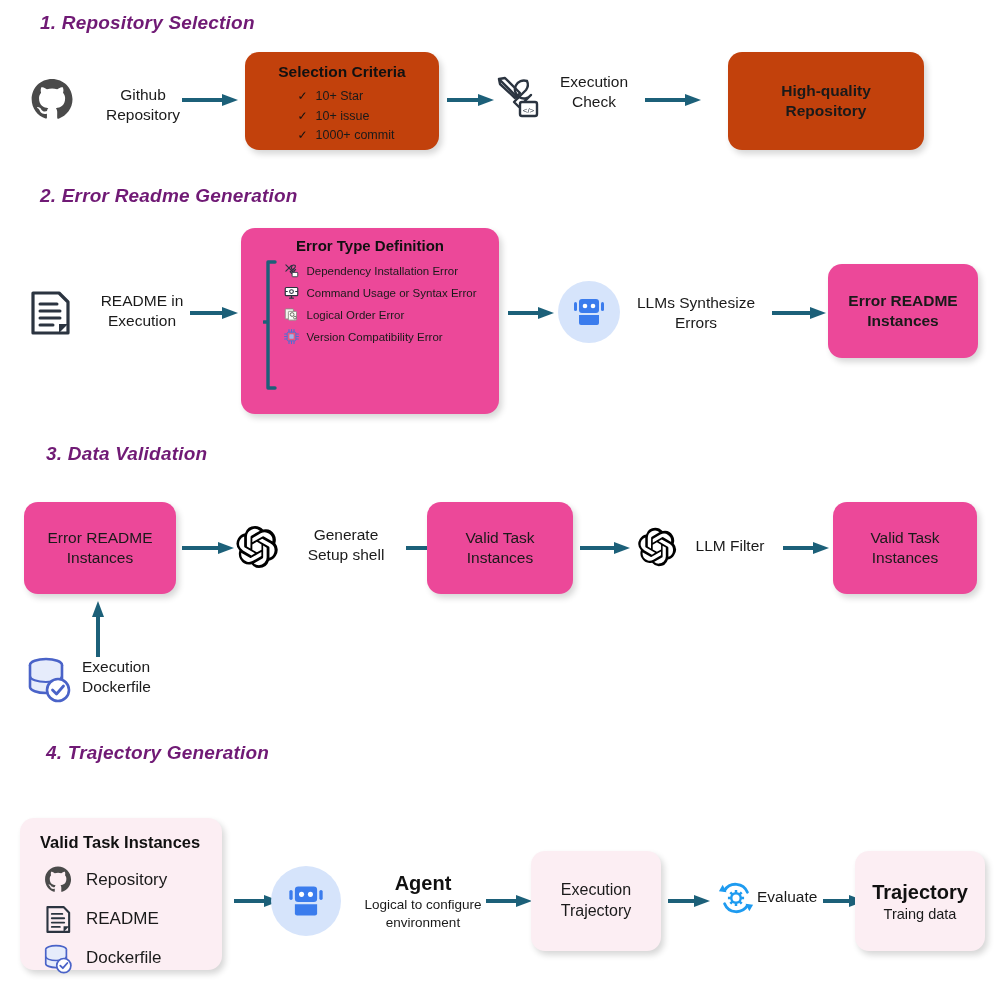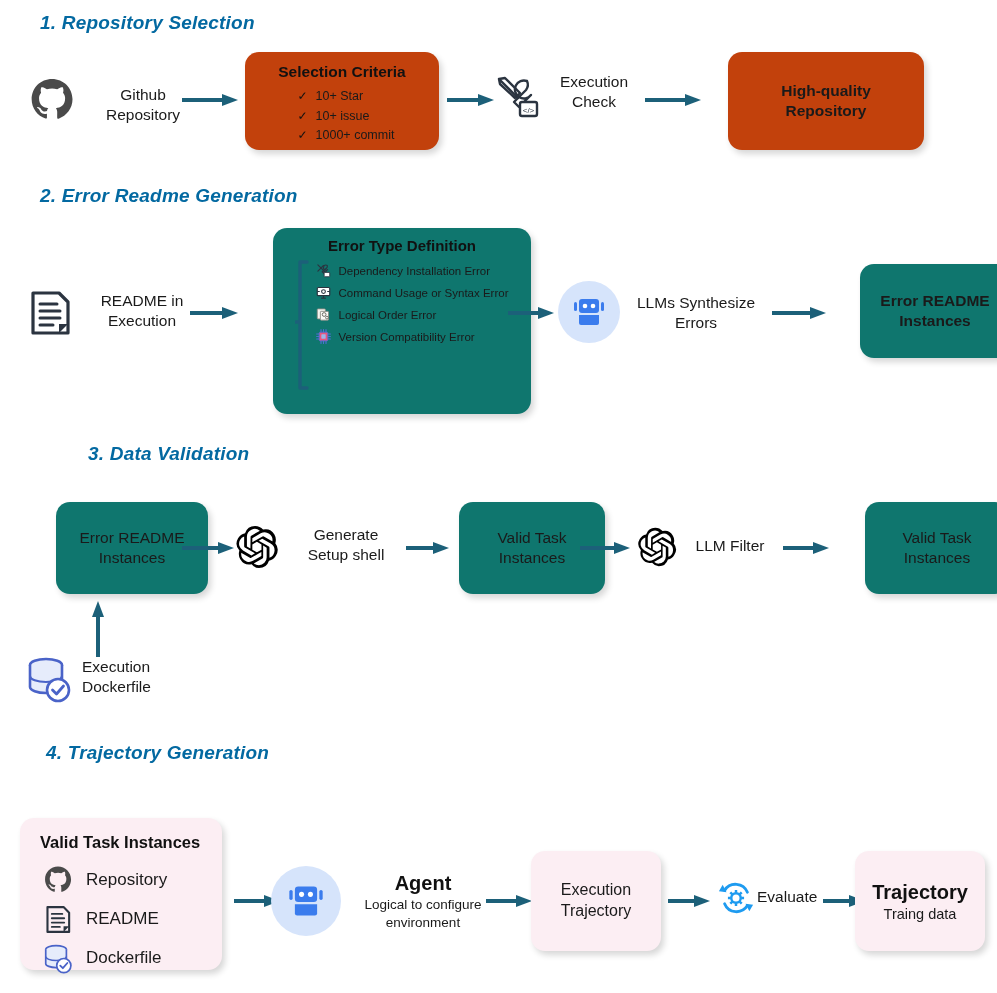--- a/index.html
+++ b/index.html
@@ -15,36 +15,36 @@
     overflow: hidden;
   }
   .abs { position: absolute; }
 
   
   .section-title {
     font-size: 19px;
     font-weight: bold;
     font-style: italic;
     letter-spacing: 0.2px;
-    color: #0369a1;
+    color: #701a75;
     white-space: nowrap;
   }
 
   
   .box {
     border-radius: 14px;
     box-shadow: 3px 4px 6px rgba(0,0,0,0.16);
     display: flex;
     flex-direction: column;
     align-items: center;
     justify-content: center;
     text-align: center;
   }
   .box-green { background: #c2410c; }
-  .box-yellow { background: #0f766e; margin-left: 32px; }
+  .box-yellow { background: #ec4899; }
   .box-pink  { background: #fceef3; }
 
   .box-title-bold {
     font-weight: bold;
     font-size: 15.5px;
     line-height: 1.25;
     color: #111;
   }
   .box-text-reg {
     font-size: 15.5px;
@@ -318,21 +318,21 @@
       <path d="M0 7 H40" stroke="#1c6079" stroke-width="4" fill="none"></path>
       <path d="M38 1 L54 7 L38 13 Z" fill="#1c6079"></path>
     </svg>
 </div>
 
 <div class="abs box box-yellow" style="left:828px; top:264px; width:150px; height:94px;">
   <div class="box-title-bold label" style="font-weight:bold;">Error README
 Instances</div>
 </div>
 
-<div class="abs section-title" style="left:46px; top:443px;margin-left:42px;">3. Data Validation</div>
+<div class="abs section-title" style="left:46px; top:443px;">3. Data Validation</div>
 
 <div class="abs box box-yellow" style="left:24px; top:502px; width:152px; height:92px;">
   <div class="box-text-reg label">Error README
 Instances</div>
 </div>
 
 <div class="abs" style="left:90px; top:597px;">
   <svg width="16" height="62" viewBox="0 0 16 62">
       <path d="M8 60 V18" stroke="#1c6079" stroke-width="4" fill="none"></path>
       <path d="M2 20 L8 4 L14 20 Z" fill="#1c6079"></path>

